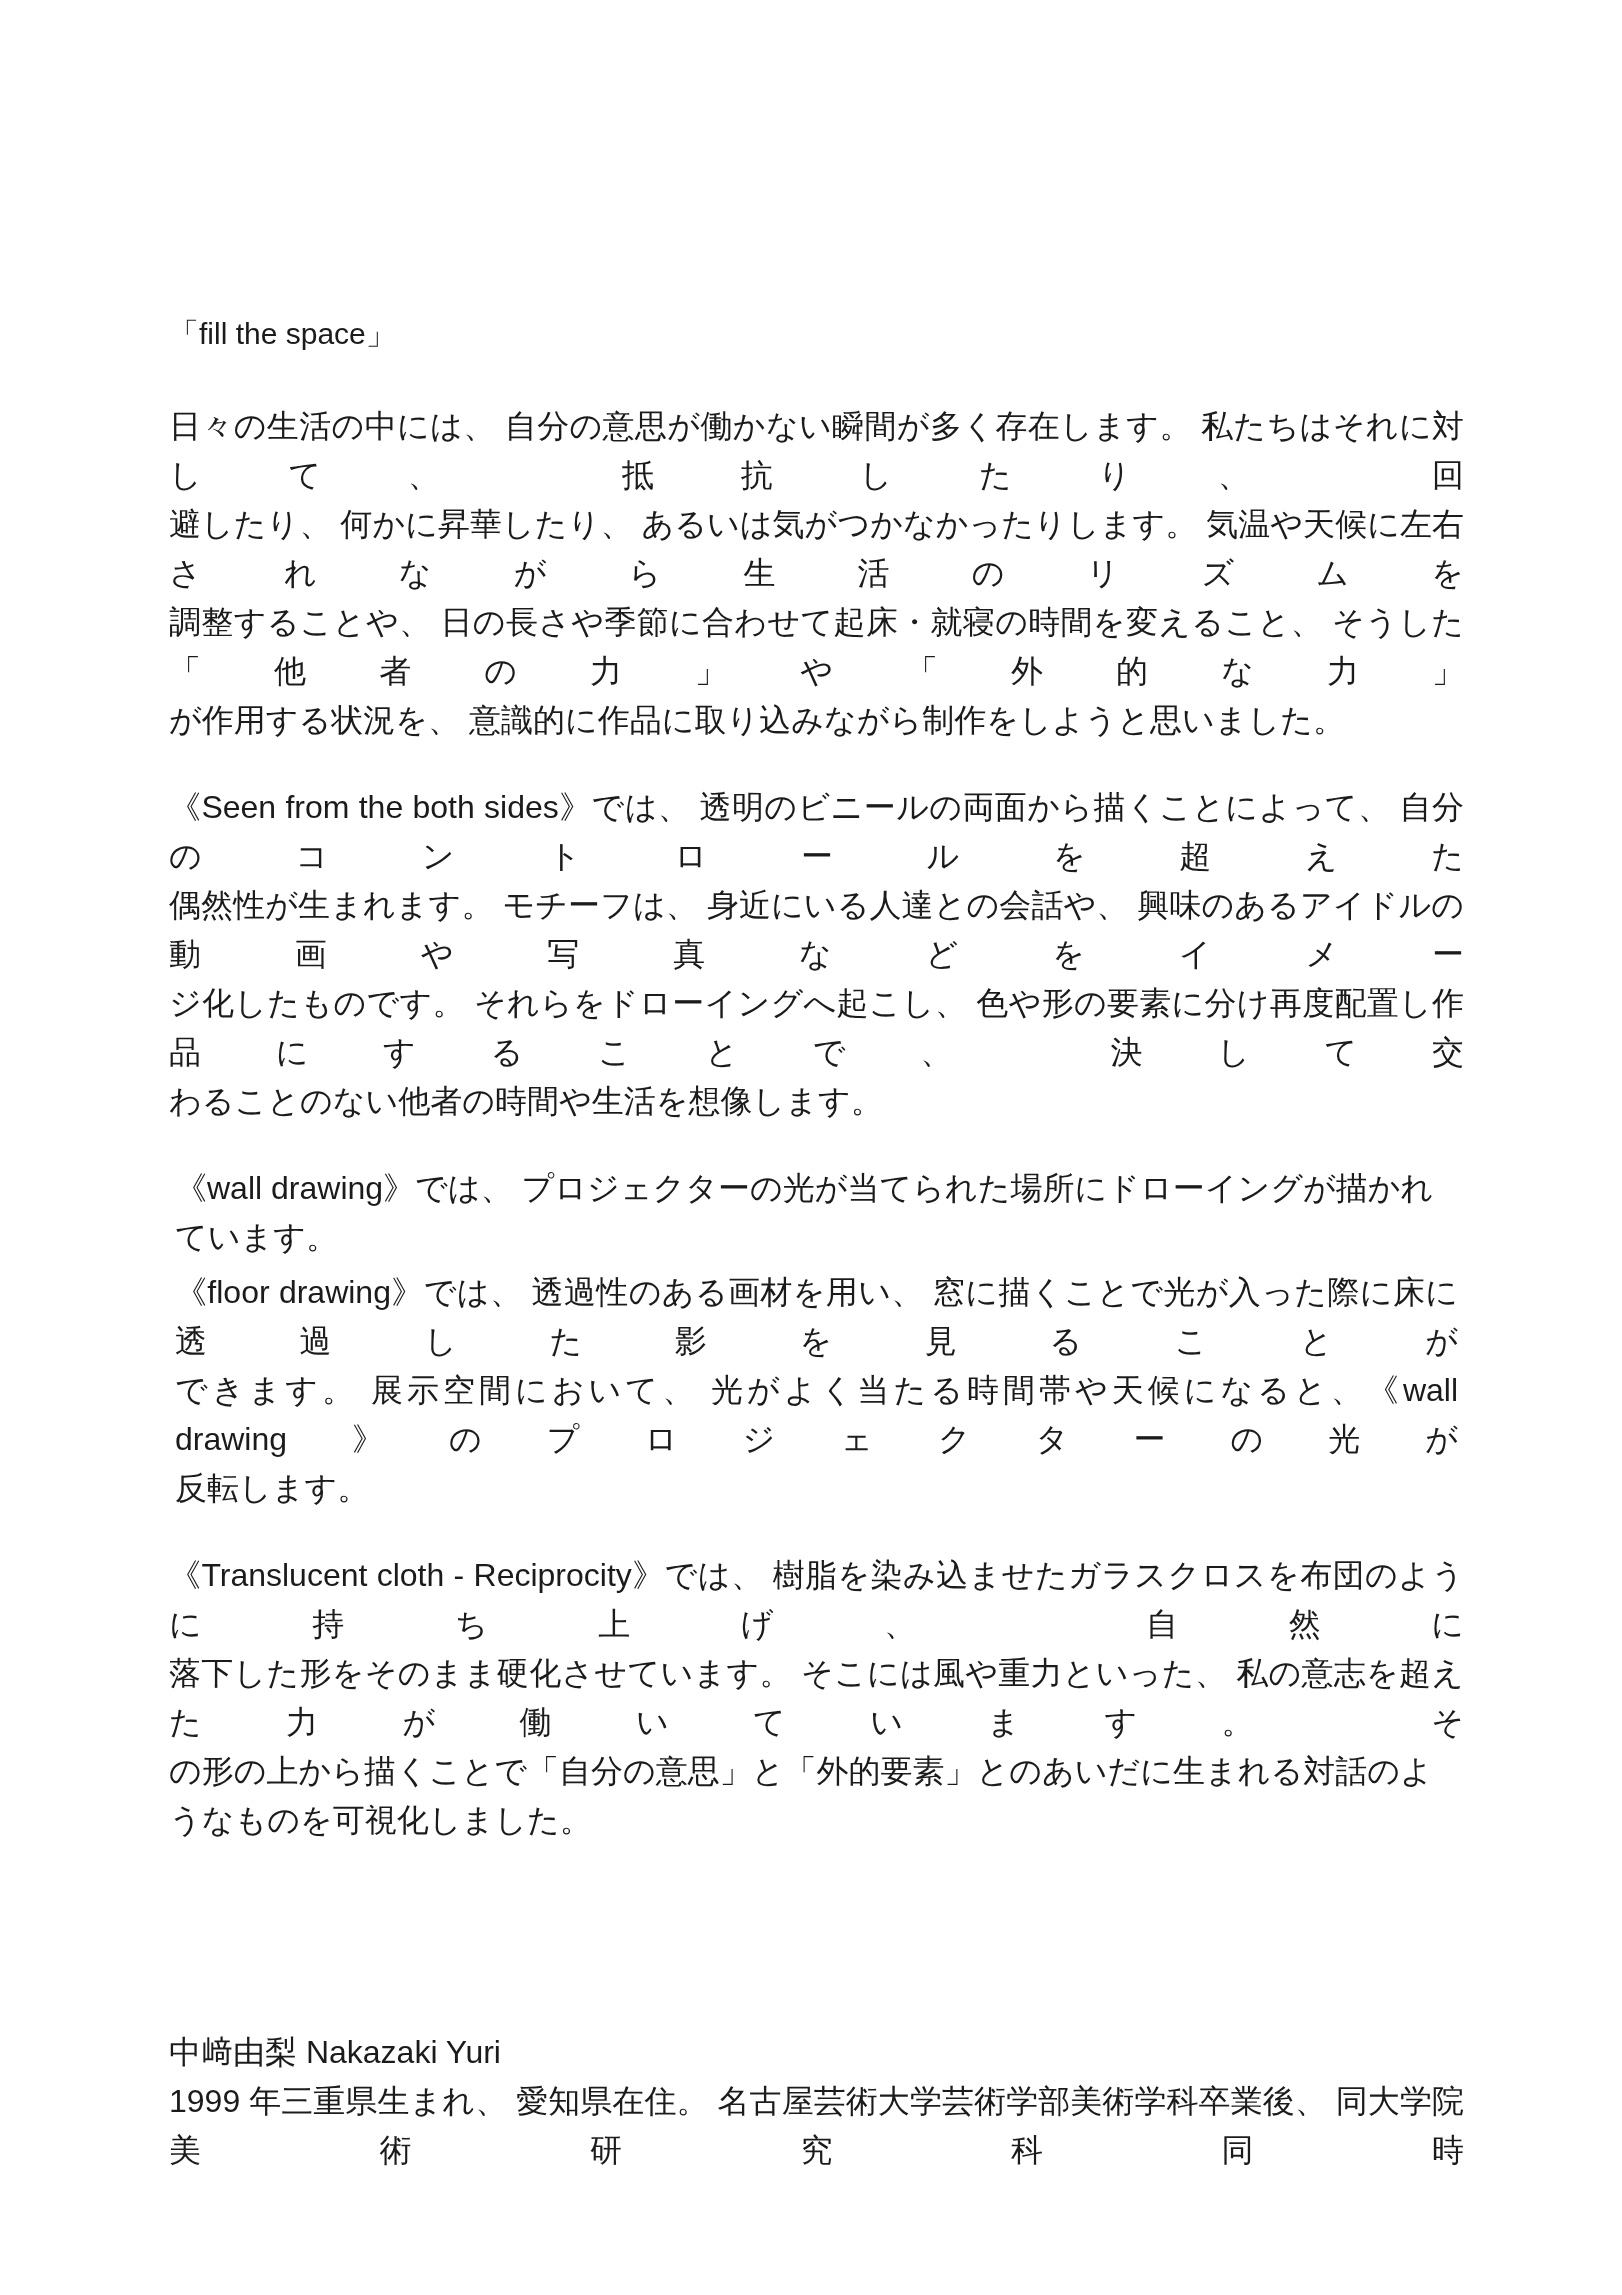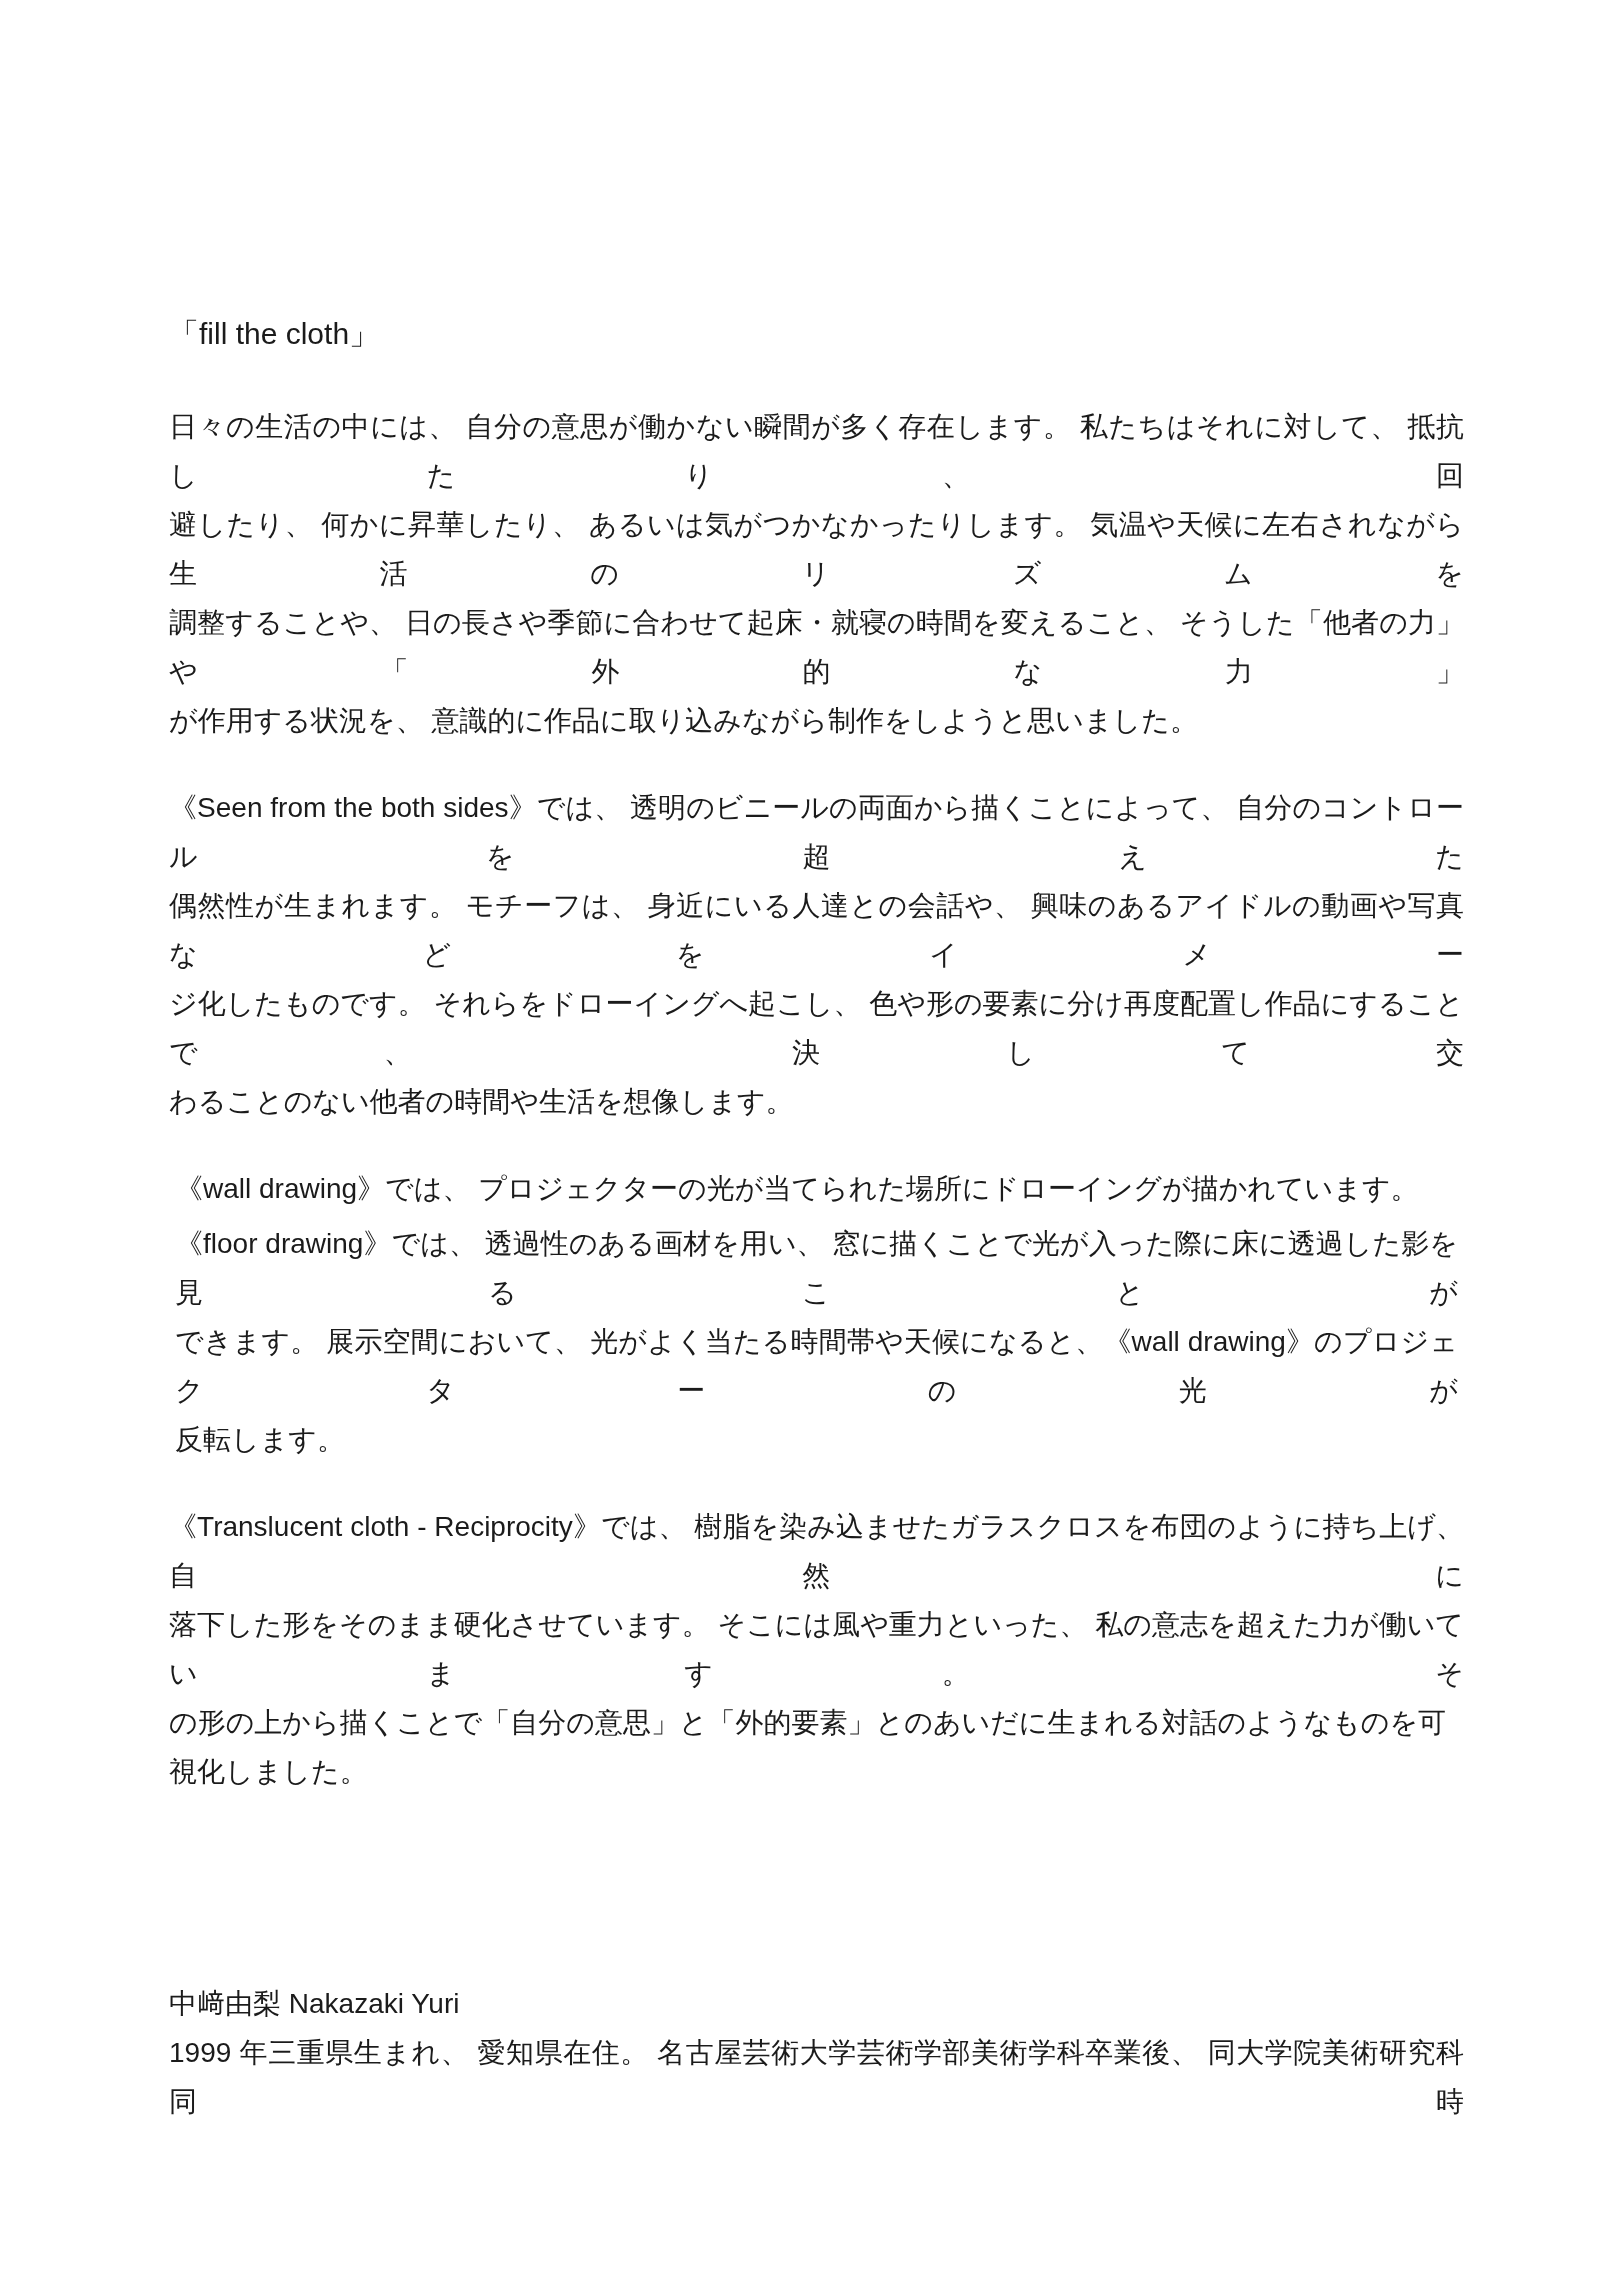--- a/index.html
+++ b/index.html
@@ -27,40 +27,40 @@
     margin: 0 0 44px 0;
     text-align: left;
   }
   .para {
     margin: 0 0 38px 0;
   }
   .block {
     margin: 6px;
   }
   .line {
-    font-size: 28px;
+    font-size: 32px;
     line-height: 49px;
     text-align: justify;
     text-align-last: justify;
     white-space: normal;
   }
   .line.end {
     text-align: left;
     text-align-last: left;
   }
   .bio {
     margin-top: 183px;
   }
 </style>
 </head>
 <body>
 
 <div class="page">
 
-  <h1 class="title">「fill the cloth」</h1>
+  <h1 class="title">「fill the space」</h1>
 
   <div class="para">
     <div class="line">日々の生活の中には、 自分の意思が働かない瞬間が多く存在します。 私たちはそれに対して、 抵抗したり、 回</div>
     <div class="line">避したり、 何かに昇華したり、 あるいは気がつかなかったりします。 気温や天候に左右されながら生活のリズムを</div>
     <div class="line">調整することや、 日の長さや季節に合わせて起床・就寝の時間を変えること、 そうした「他者の力」や「外的な力」</div>
     <div class="line end">が作用する状況を、 意識的に作品に取り込みながら制作をしようと思いました。</div>
   </div>
 
   <div class="para">
     <div class="line">《Seen from the both sides》では、 透明のビニールの両面から描くことによって、 自分のコントロールを超えた</div>

